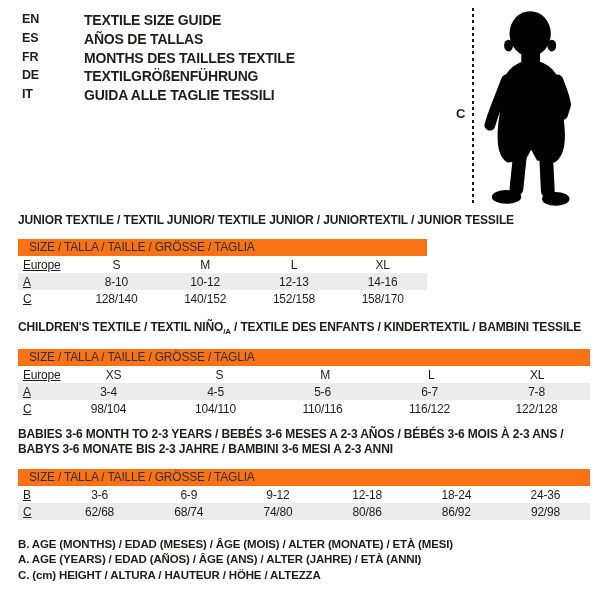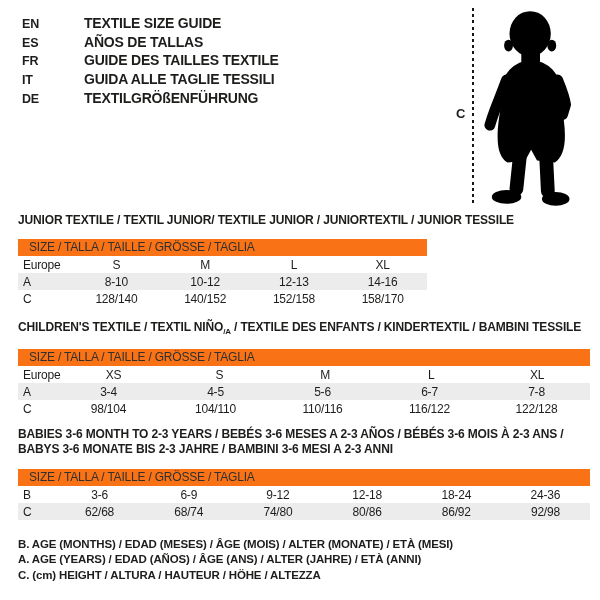--- a/index.html
+++ b/index.html
@@ -4,21 +4,21 @@
 <style>
   * { margin:0; padding:0; box-sizing:border-box; }
   html,body { background:#fff; }
   .canvas {
     position:relative; width:600px; height:600px; background:#ffffff;
     font-family:"Liberation Sans", sans-serif; color:#1d1d1b; overflow:hidden;
   }
 
   
   .lang-block { position:absolute; left:22px; top:12px; }
-  .lang-row { display:flex; height:18.8px; align-items:flex-end; }
+  .lang-row { display:flex; height:18.8px; align-items:flex-start; }
   .lang-code { width:38px; font-weight:bold; font-size:12.5px; letter-spacing:-0.2px; }
   .lang-text { font-weight:bold; font-size:14px; letter-spacing:-0.2px; white-space:nowrap;margin-left:24px; }
 
   
   .measure-line {
     position:absolute; left:472px; top:8px; width:2px; height:198px;
     background:repeating-linear-gradient(to bottom,#161616 0 3px, transparent 3px 6.2px);
   }
   .measure-label { position:absolute; left:456px; top:106px; font-weight:bold; font-size:13px; }
   .baby-figure { position:absolute; left:480px; top:6px; width:118px; height:202px; }
@@ -31,21 +31,21 @@
   .sec-title sub { font-size:8px; }
 
   
   .tbl { position:absolute; left:18px; font-size:12px; letter-spacing:-0.2px; }
   .size-bar {
     height:17px; line-height:17px; background:#f97316; color:#303030;
     padding-left:11px; font-size:12px; white-space:nowrap;
   }
   .trow { display:flex; height:17px; align-items:center; }
   .trow.shaded { background:#ececec; }
-  .tlabel { padding-left:5px; white-space:nowrap; }
+  .tlabel { padding-left:5px; white-space:nowrap;text-decoration:underline; }
   .tbl-junior .tlabel { flex:0 0 54px; }
   .tbl-wide  .tlabel { flex:0 0 37px; }
   .tcell { flex:1; text-align:center; white-space:nowrap; }
 
   
   .legend { position:absolute; left:18px; top:537px; }
   .legend-line { font-weight:bold; font-size:11.5px; letter-spacing:-0.15px; line-height:15.4px; white-space:nowrap; }
 </style>
 </head>
 <body>
@@ -56,29 +56,29 @@
     <div class="lang-row">
       <span class="lang-code">EN</span>
       <span class="lang-text">TEXTILE SIZE GUIDE</span>
     </div>
     <div class="lang-row">
       <span class="lang-code">ES</span>
       <span class="lang-text">AÑOS DE TALLAS</span>
     </div>
     <div class="lang-row">
       <span class="lang-code">FR</span>
-      <span class="lang-text">GUIDE DES TAILLES TEXTILE</span>
+      <span class="lang-text">MONTHS DES TAILLES TEXTILE</span>
+    </div>
+    <div class="lang-row">
+      <span class="lang-code">DE</span>
+      <span class="lang-text">TEXTILGRÖßENFÜHRUNG</span>
     </div>
     <div class="lang-row">
       <span class="lang-code">IT</span>
       <span class="lang-text">GUIDA ALLE TAGLIE TESSILI</span>
-    </div>
-    <div class="lang-row">
-      <span class="lang-code">DE</span>
-      <span class="lang-text">TEXTILGRÖßENFÜHRUNG</span>
     </div>
   </div>
 
   <div class="measure-line"></div>
   <div class="measure-label">C</div>
   <svg class="baby-figure" viewBox="0 0 120 205" xmlns="http://www.w3.org/2000/svg" aria-hidden="true">
     <g fill="#000000" stroke="none">
       <ellipse cx="51" cy="28" rx="21" ry="23"></ellipse>
       <ellipse cx="29" cy="40" rx="4.5" ry="6"></ellipse>
       <ellipse cx="73" cy="40" rx="4.5" ry="6"></ellipse>

